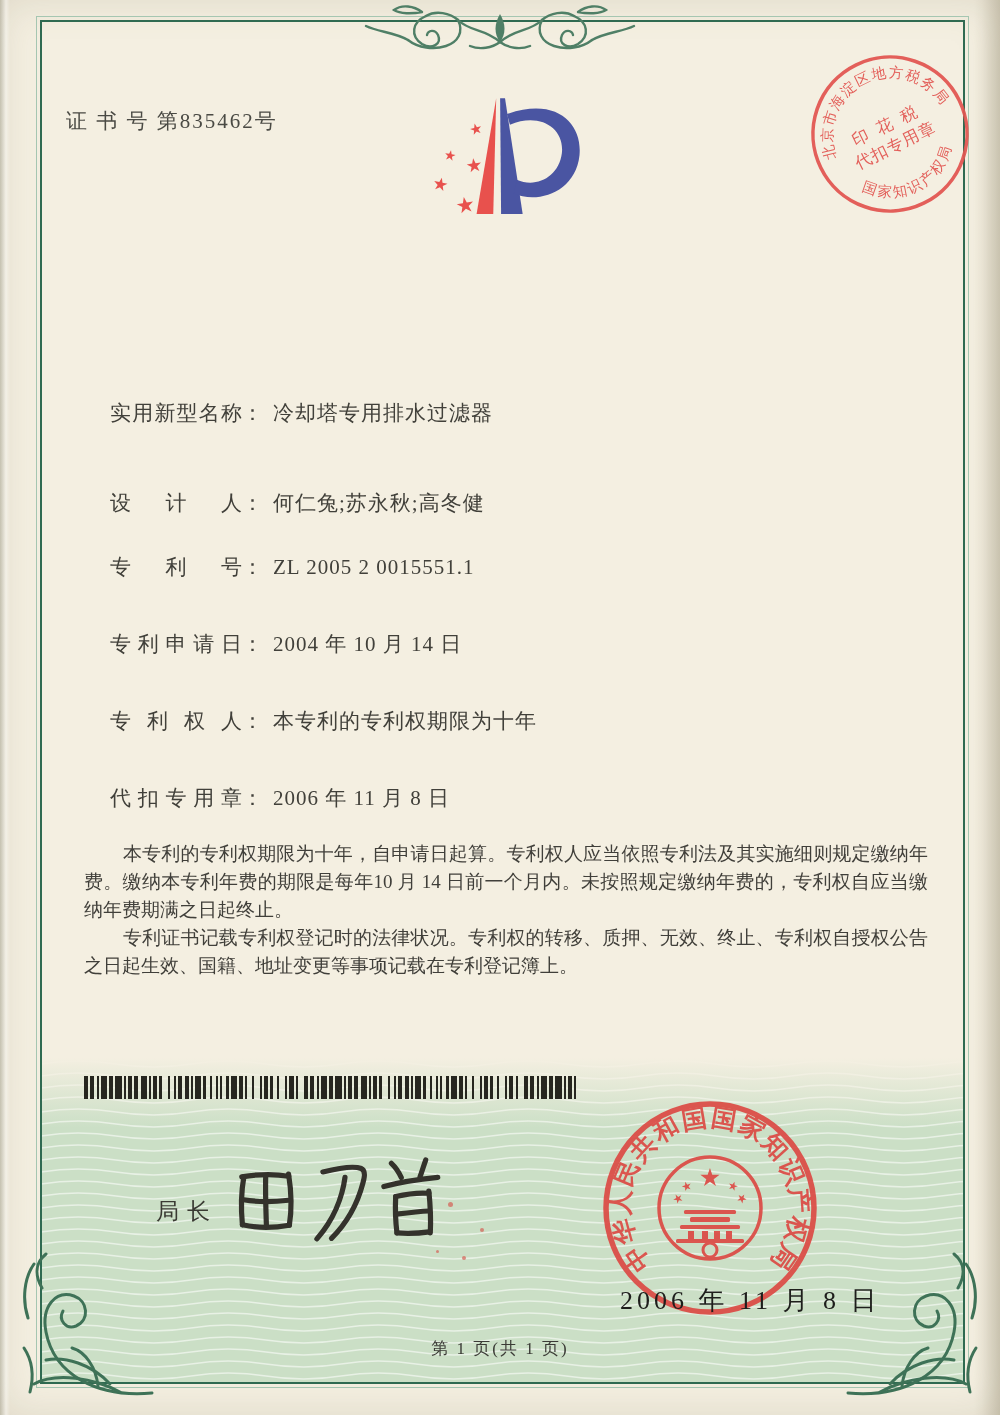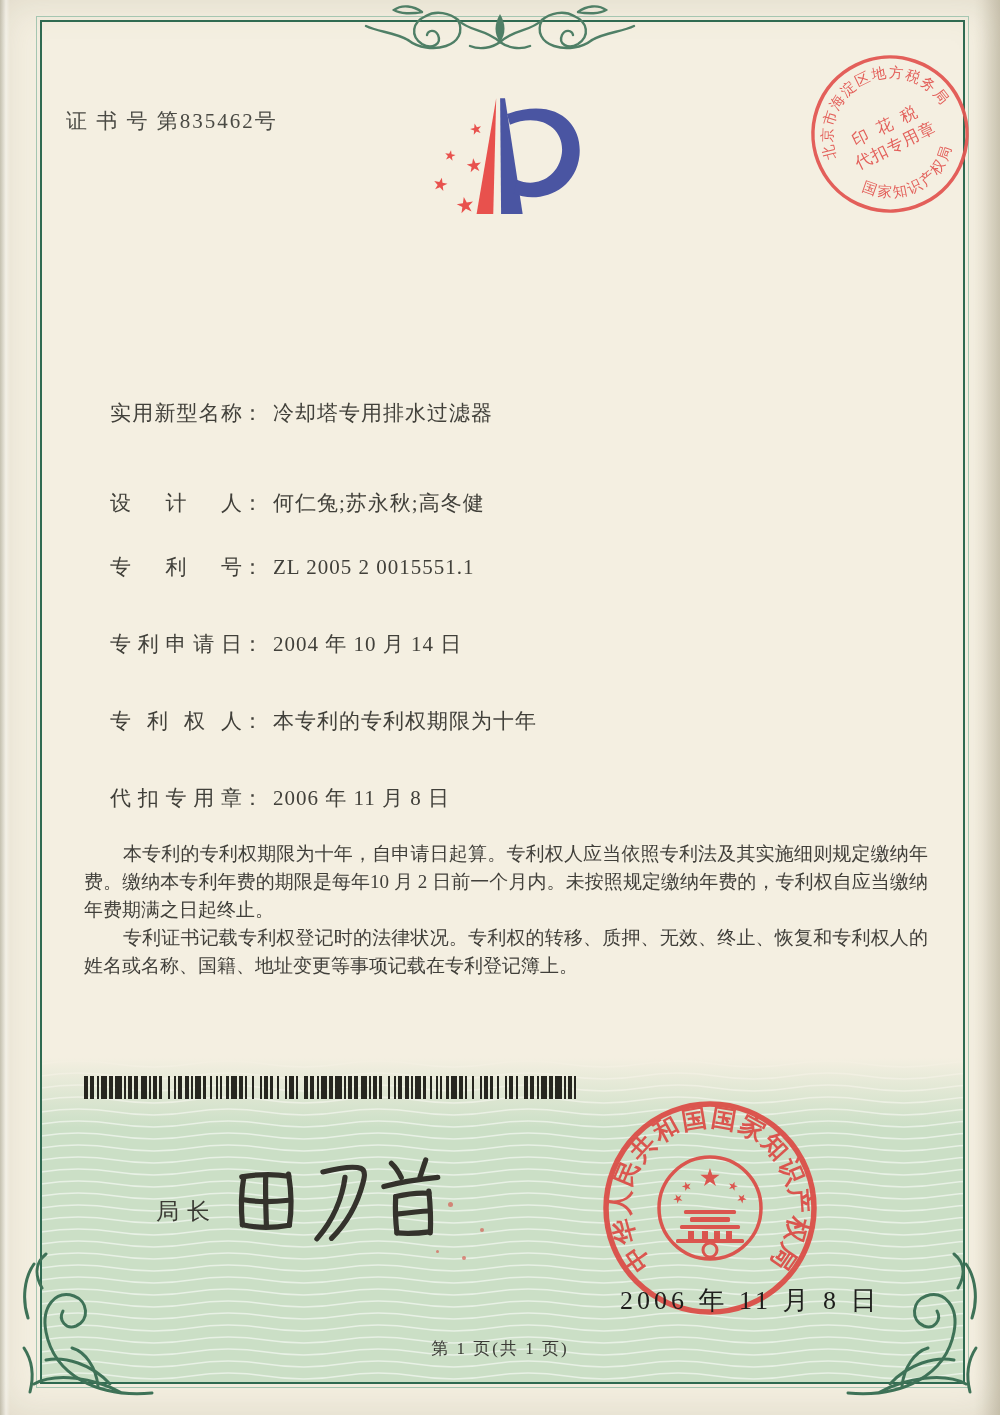--- a/index.html
+++ b/index.html
@@ -172,22 +172,22 @@
     </div>
     <div class="field f4">
       <span class="lbl">专 利 权 人</span><span class="colon">：</span><span class="val">本专利的专利权期限为十年</span>
     </div>
     <div class="field f5">
       <span class="lbl">代扣专用章</span><span class="colon">：</span><span class="val">2006 年 11 月 8 日</span>
     </div>
   </div>
 
   <div class="body-text">
-    <p>本专利的专利权期限为十年，自申请日起算。专利权人应当依照专利法及其实施细则规定缴纳年费。缴纳本专利年费的期限是每年10 月 2 日前一个月内。未按照规定缴纳年费的，专利权自应当缴纳年费期满之日起终止。</p>
-    <p>专利证书记载专利权登记时的法律状况。专利权的转移、质押、无效、终止、恢复和专利权人的姓名或名称、国籍、地址变更等事项记载在专利登记簿上。</p>
+    <p>本专利的专利权期限为十年，自申请日起算。专利权人应当依照专利法及其实施细则规定缴纳年费。缴纳本专利年费的期限是每年10 月 14 日前一个月内。未按照规定缴纳年费的，专利权自应当缴纳年费期满之日起终止。</p>
+    <p>专利证书记载专利权登记时的法律状况。专利权的转移、质押、无效、终止、专利权自授权公告之日起生效、国籍、地址变更等事项记载在专利登记簿上。</p>
   </div>
 
   <div class="barcode">
       <div class="bc-bar" style="width: 4.2px;"></div>
       <div class="bc-gap" style="width: 2.1px;"></div>
       <div class="bc-bar" style="width: 4.2px;"></div>
       <div class="bc-gap" style="width: 2.1px;"></div>
       <div class="bc-bar" style="width: 2.1px;"></div>
       <div class="bc-gap" style="width: 2.1px;"></div>
       <div class="bc-bar" style="width: 6.3px;"></div>

